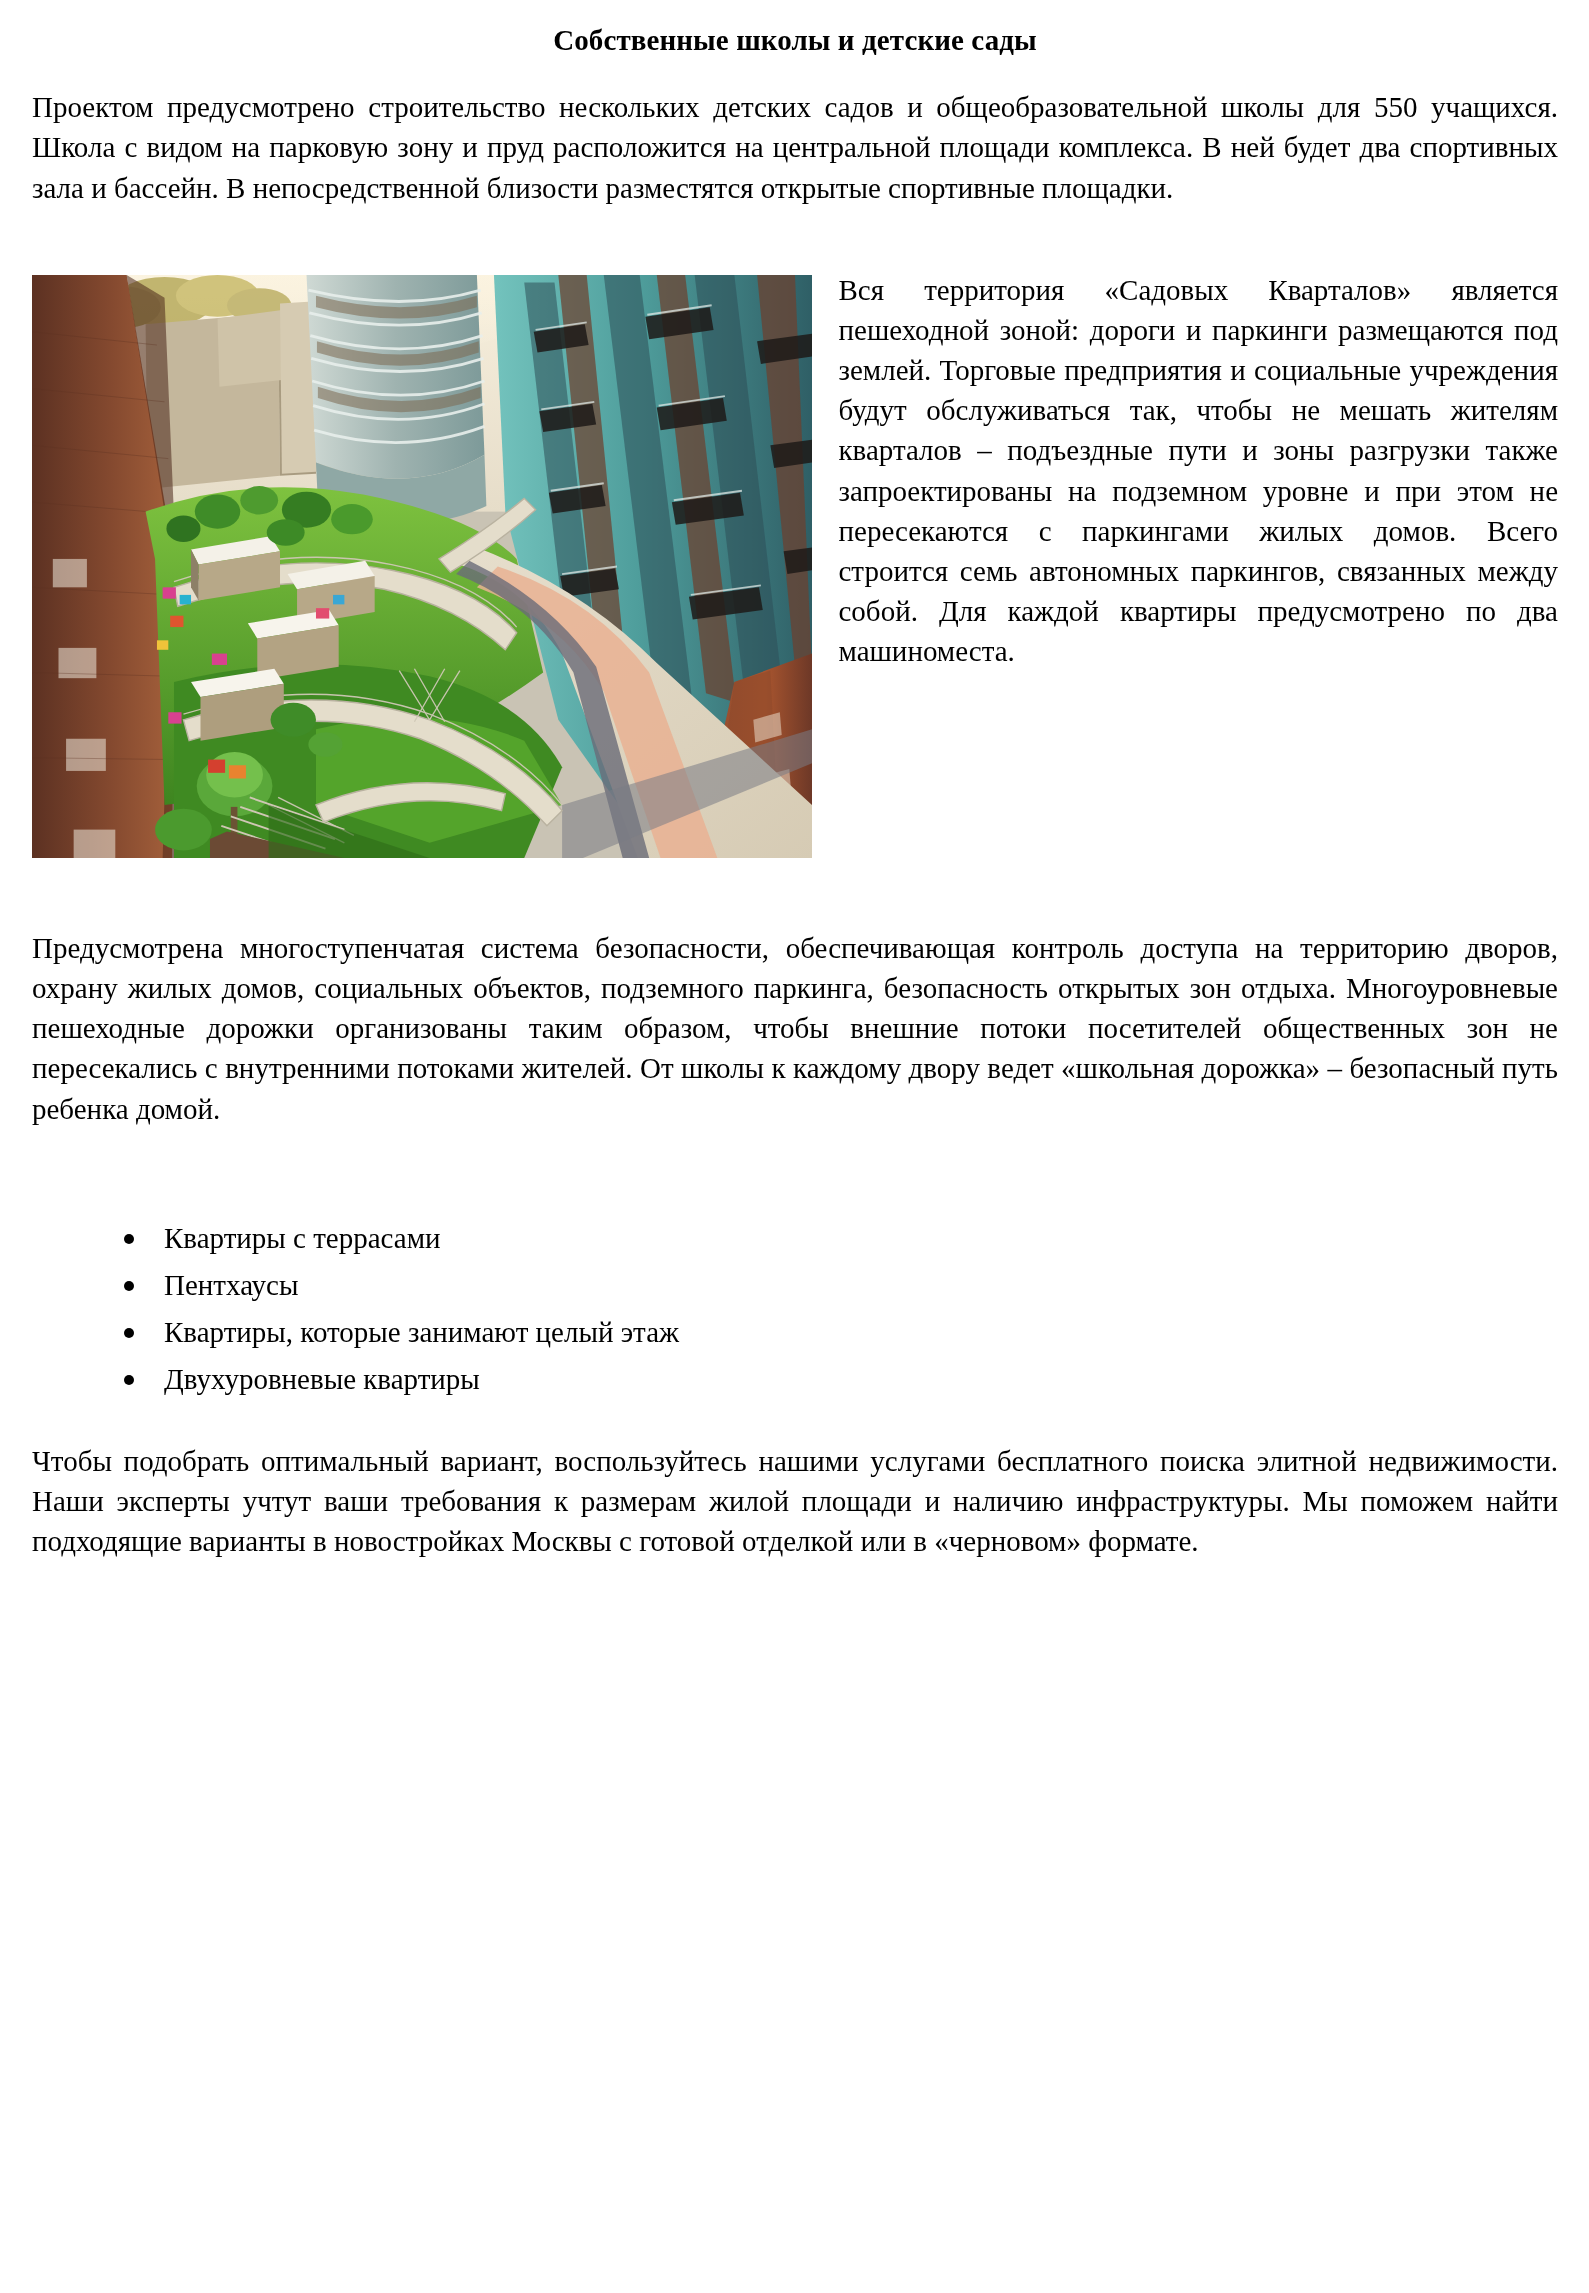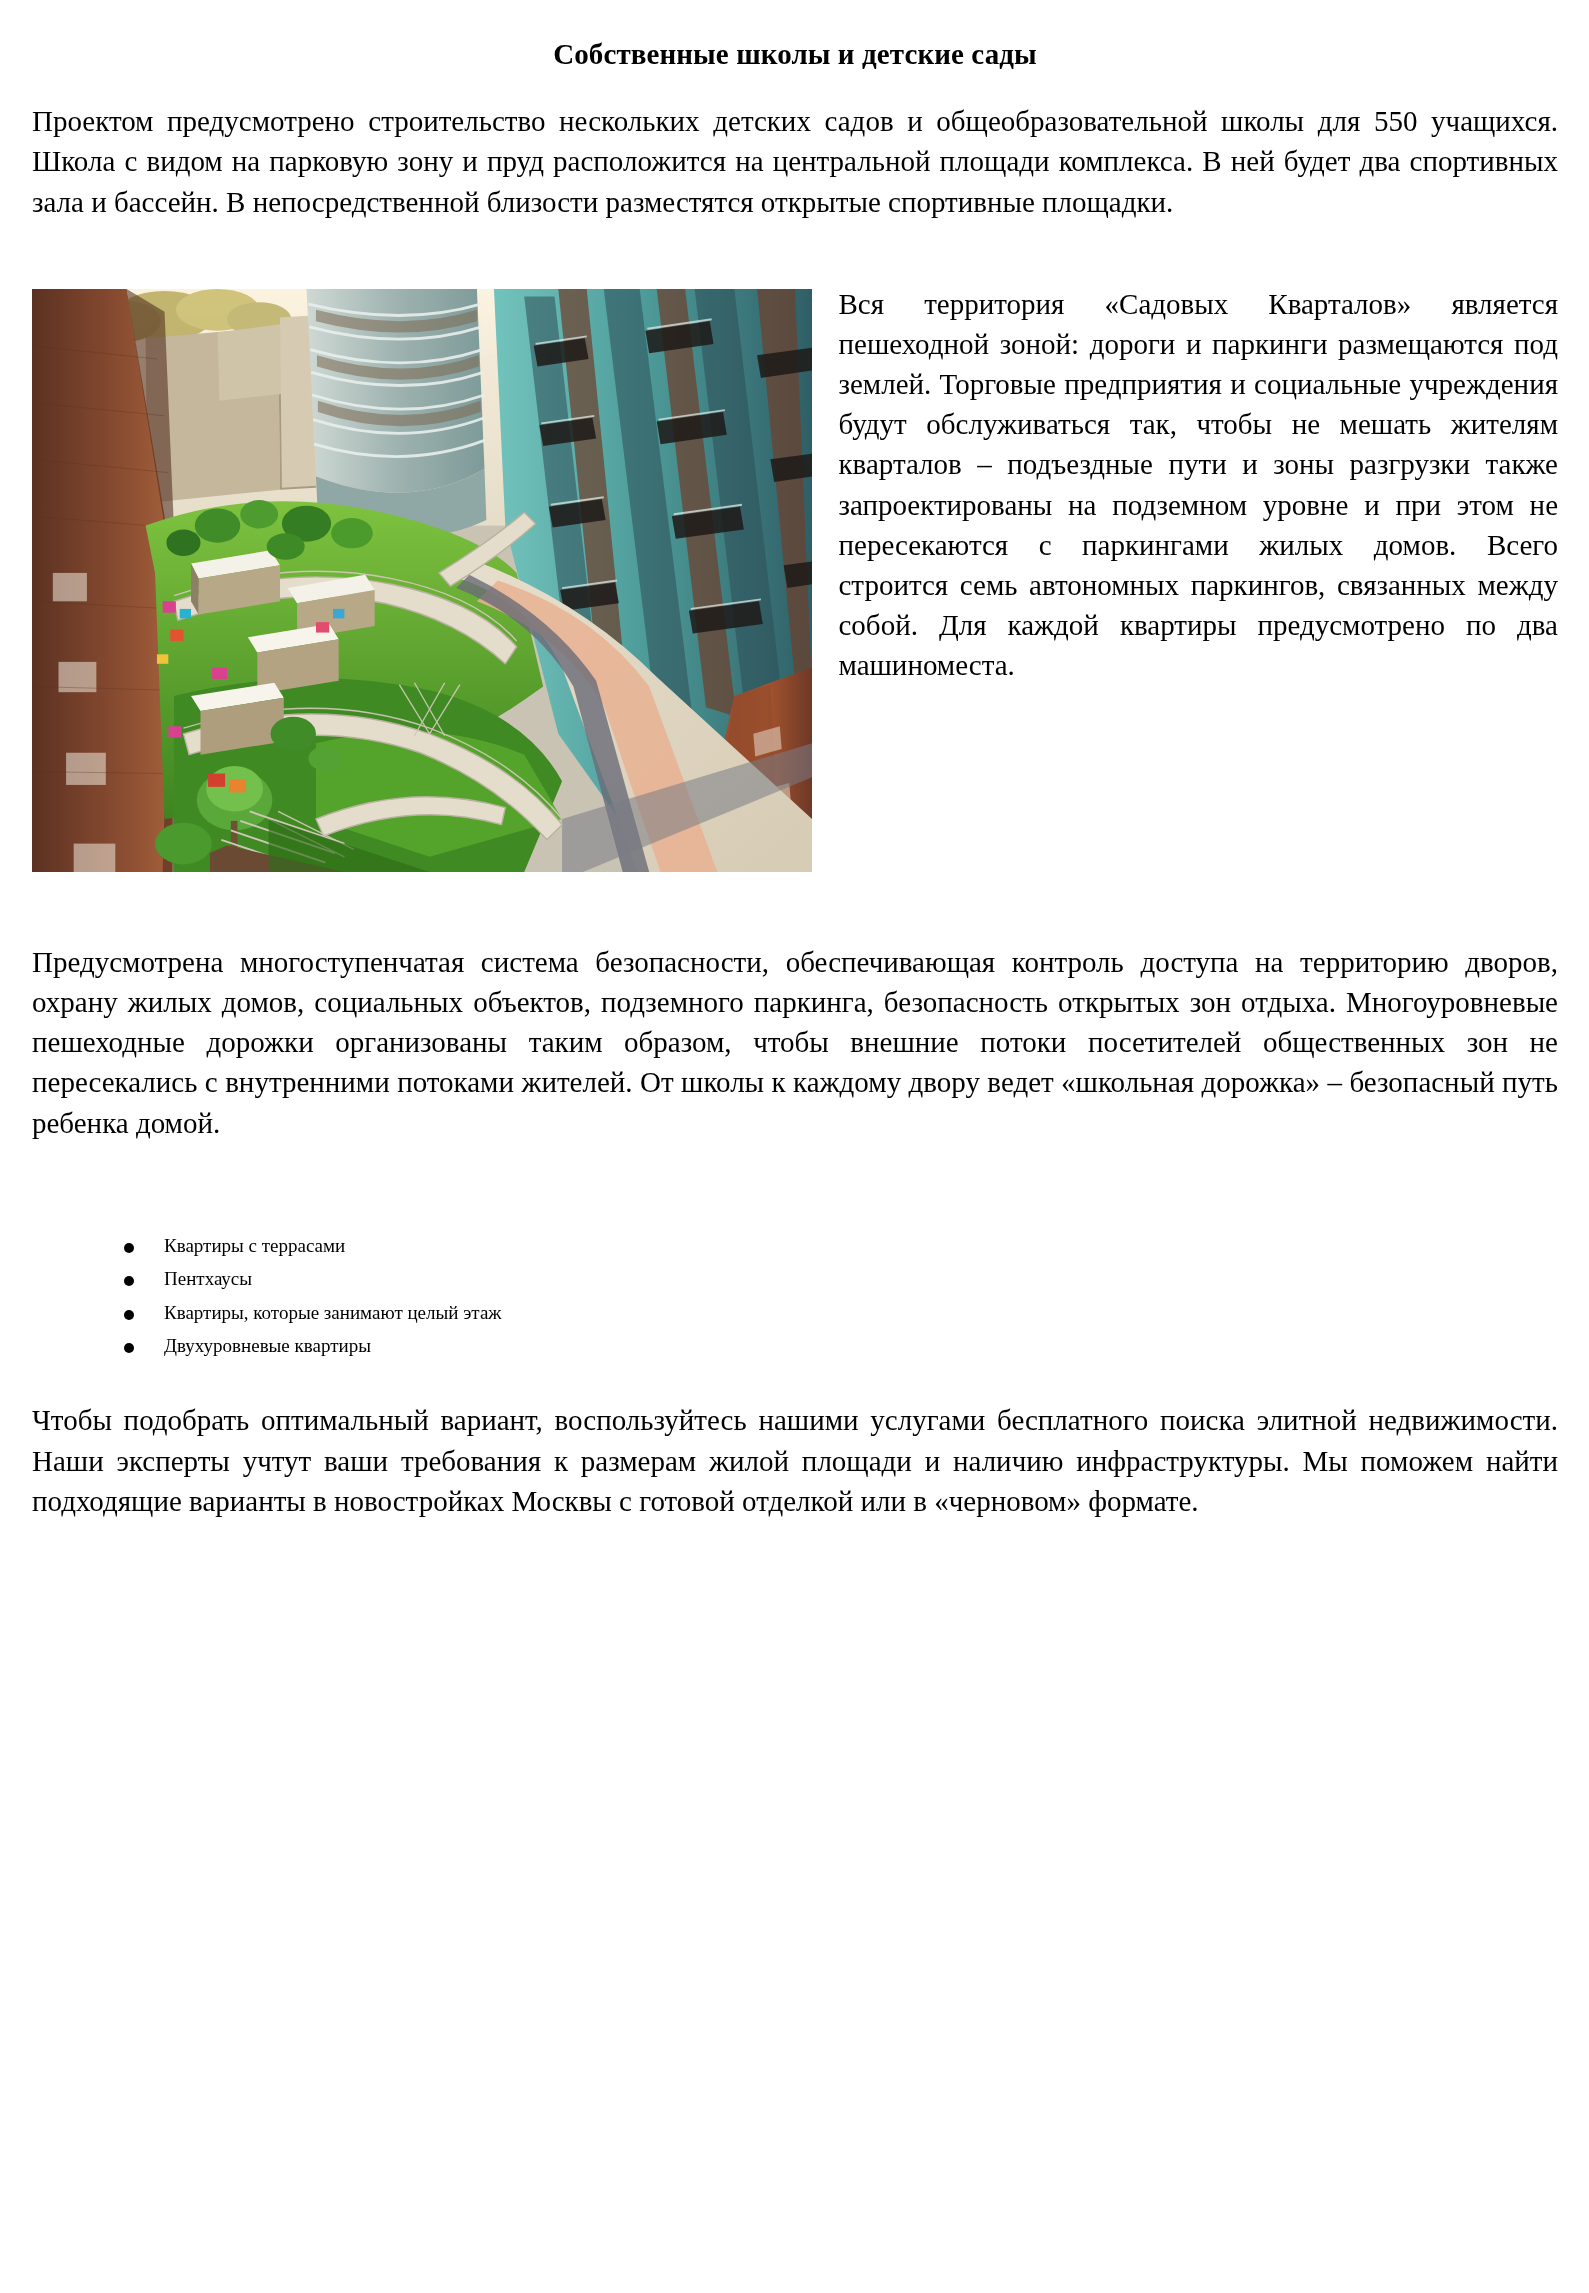--- a/index.html
+++ b/index.html
@@ -13,21 +13,21 @@
     height: 2293px;
     font-family: "Liberation Serif", "DejaVu Serif", serif;
     color: #000000;
     -webkit-font-smoothing: antialiased;
   }
   .page {
     position: relative;
     width: 1590px;
     height: 2293px;
     box-sizing: border-box;
-    padding: 14px 32px;
+    padding: 0 32px;
     overflow: hidden;
   }
   h2.section-heading {
     font-size: 29px;
     font-weight: bold;
     text-align: center;
     margin: 0;
     padding: 0;
     line-height: 1.32;
     letter-spacing: 0.1px;
@@ -65,21 +65,21 @@
   }
 
   
   ul.feature-list {
     margin: 0;
     padding: 0;
     list-style: none;
   }
   ul.feature-list li {
     position: relative;
-    font-size: 19px;
+    font-size: 29px;
     line-height: 1.36;
     padding-left: 132px;
     margin: 0 0 7.6px 0;
   }
   ul.feature-list li .bullet-dot {
     position: absolute;
     left: 92px;
     top: 0.52em;
     width: 10.4px;
     height: 10.4px;

